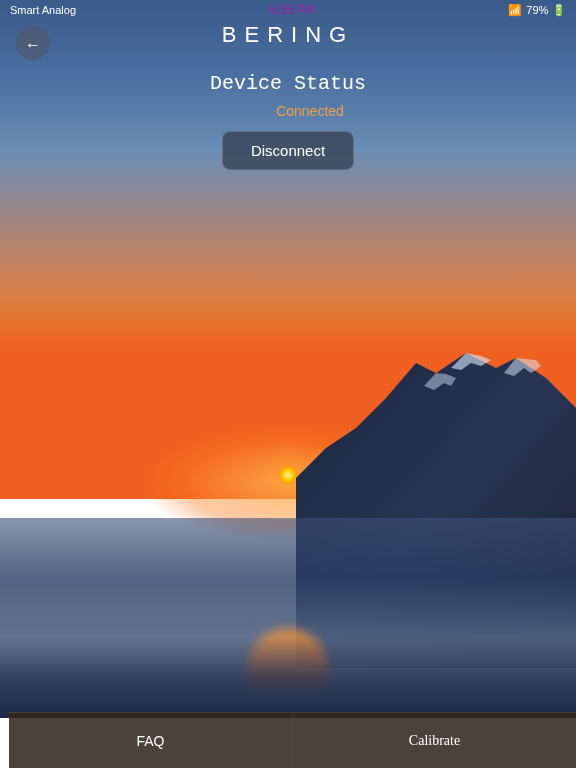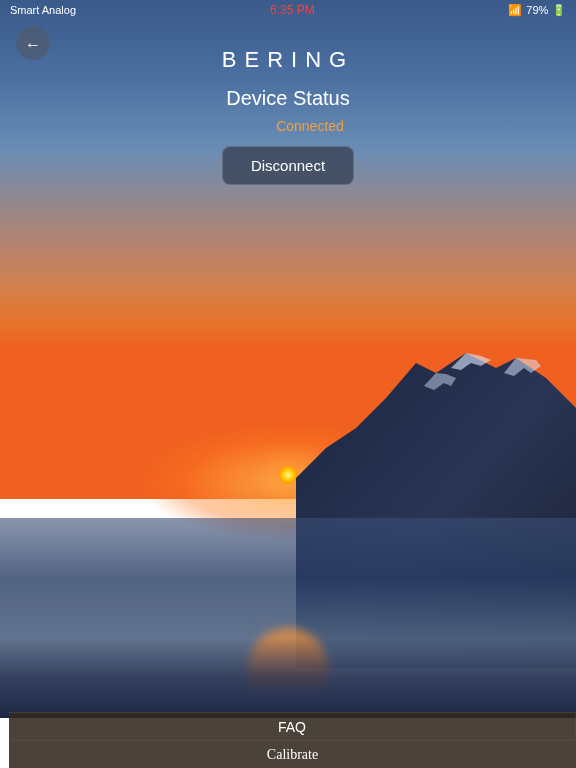--- a/index.html
+++ b/index.html
@@ -34,21 +34,21 @@
     }
 
     .status-bar-left {
       font-size: 11px;
       color: white;
     }
 
     .status-bar-center {
       font-size: 12px;
       font-weight: 500;
-      color: #ef4444;
+      color: #a21caf;
     }
 
     .status-bar-right {
       display: flex;
       align-items: center;
       gap: 4px;
       font-size: 11px;
       color: white;
     }
 
@@ -193,33 +193,34 @@
       border: none;
       display: flex;
       align-items: center;
       justify-content: center;
       cursor: pointer;
       color: white;
       font-size: 16px;
     }
 
     .brand-name {
-      margin-top: 27px;
+      margin-top: 2px;
       color: white;
       font-size: 22px;
       letter-spacing: 8px;
       font-weight: 300;
       text-transform: uppercase;
     }
 
     .device-status-title {
-      margin-top: 14px;
+      margin-top: 24px;
       color: white;
       font-size: 20px;
       font-weight: 500;
+      font-family: Liberation Mono, monospace;
     }
 
     .connection-status {
       margin-top: 8px;
       color: #f0a040;
       font-size: 14px;
       margin-left: 44px;
     }
 
     .disconnect-button {
@@ -235,21 +236,20 @@
 
     
     .bottom-toolbar {
       position: absolute;
       bottom: 0;
       left: 9px;
       right: 0;
       height: 56px;
       display: flex;
       z-index: 100;
-      flex-direction: column;
     }
 
     .toolbar-btn {
       flex: 1;
       background: rgba(50,40,30,0.88);
       border: none;
       border-top: 1px solid rgba(100,90,80,0.4);
       border-right: 1px solid rgba(100,90,80,0.3);
       color: white;
       font-size: 14px;

